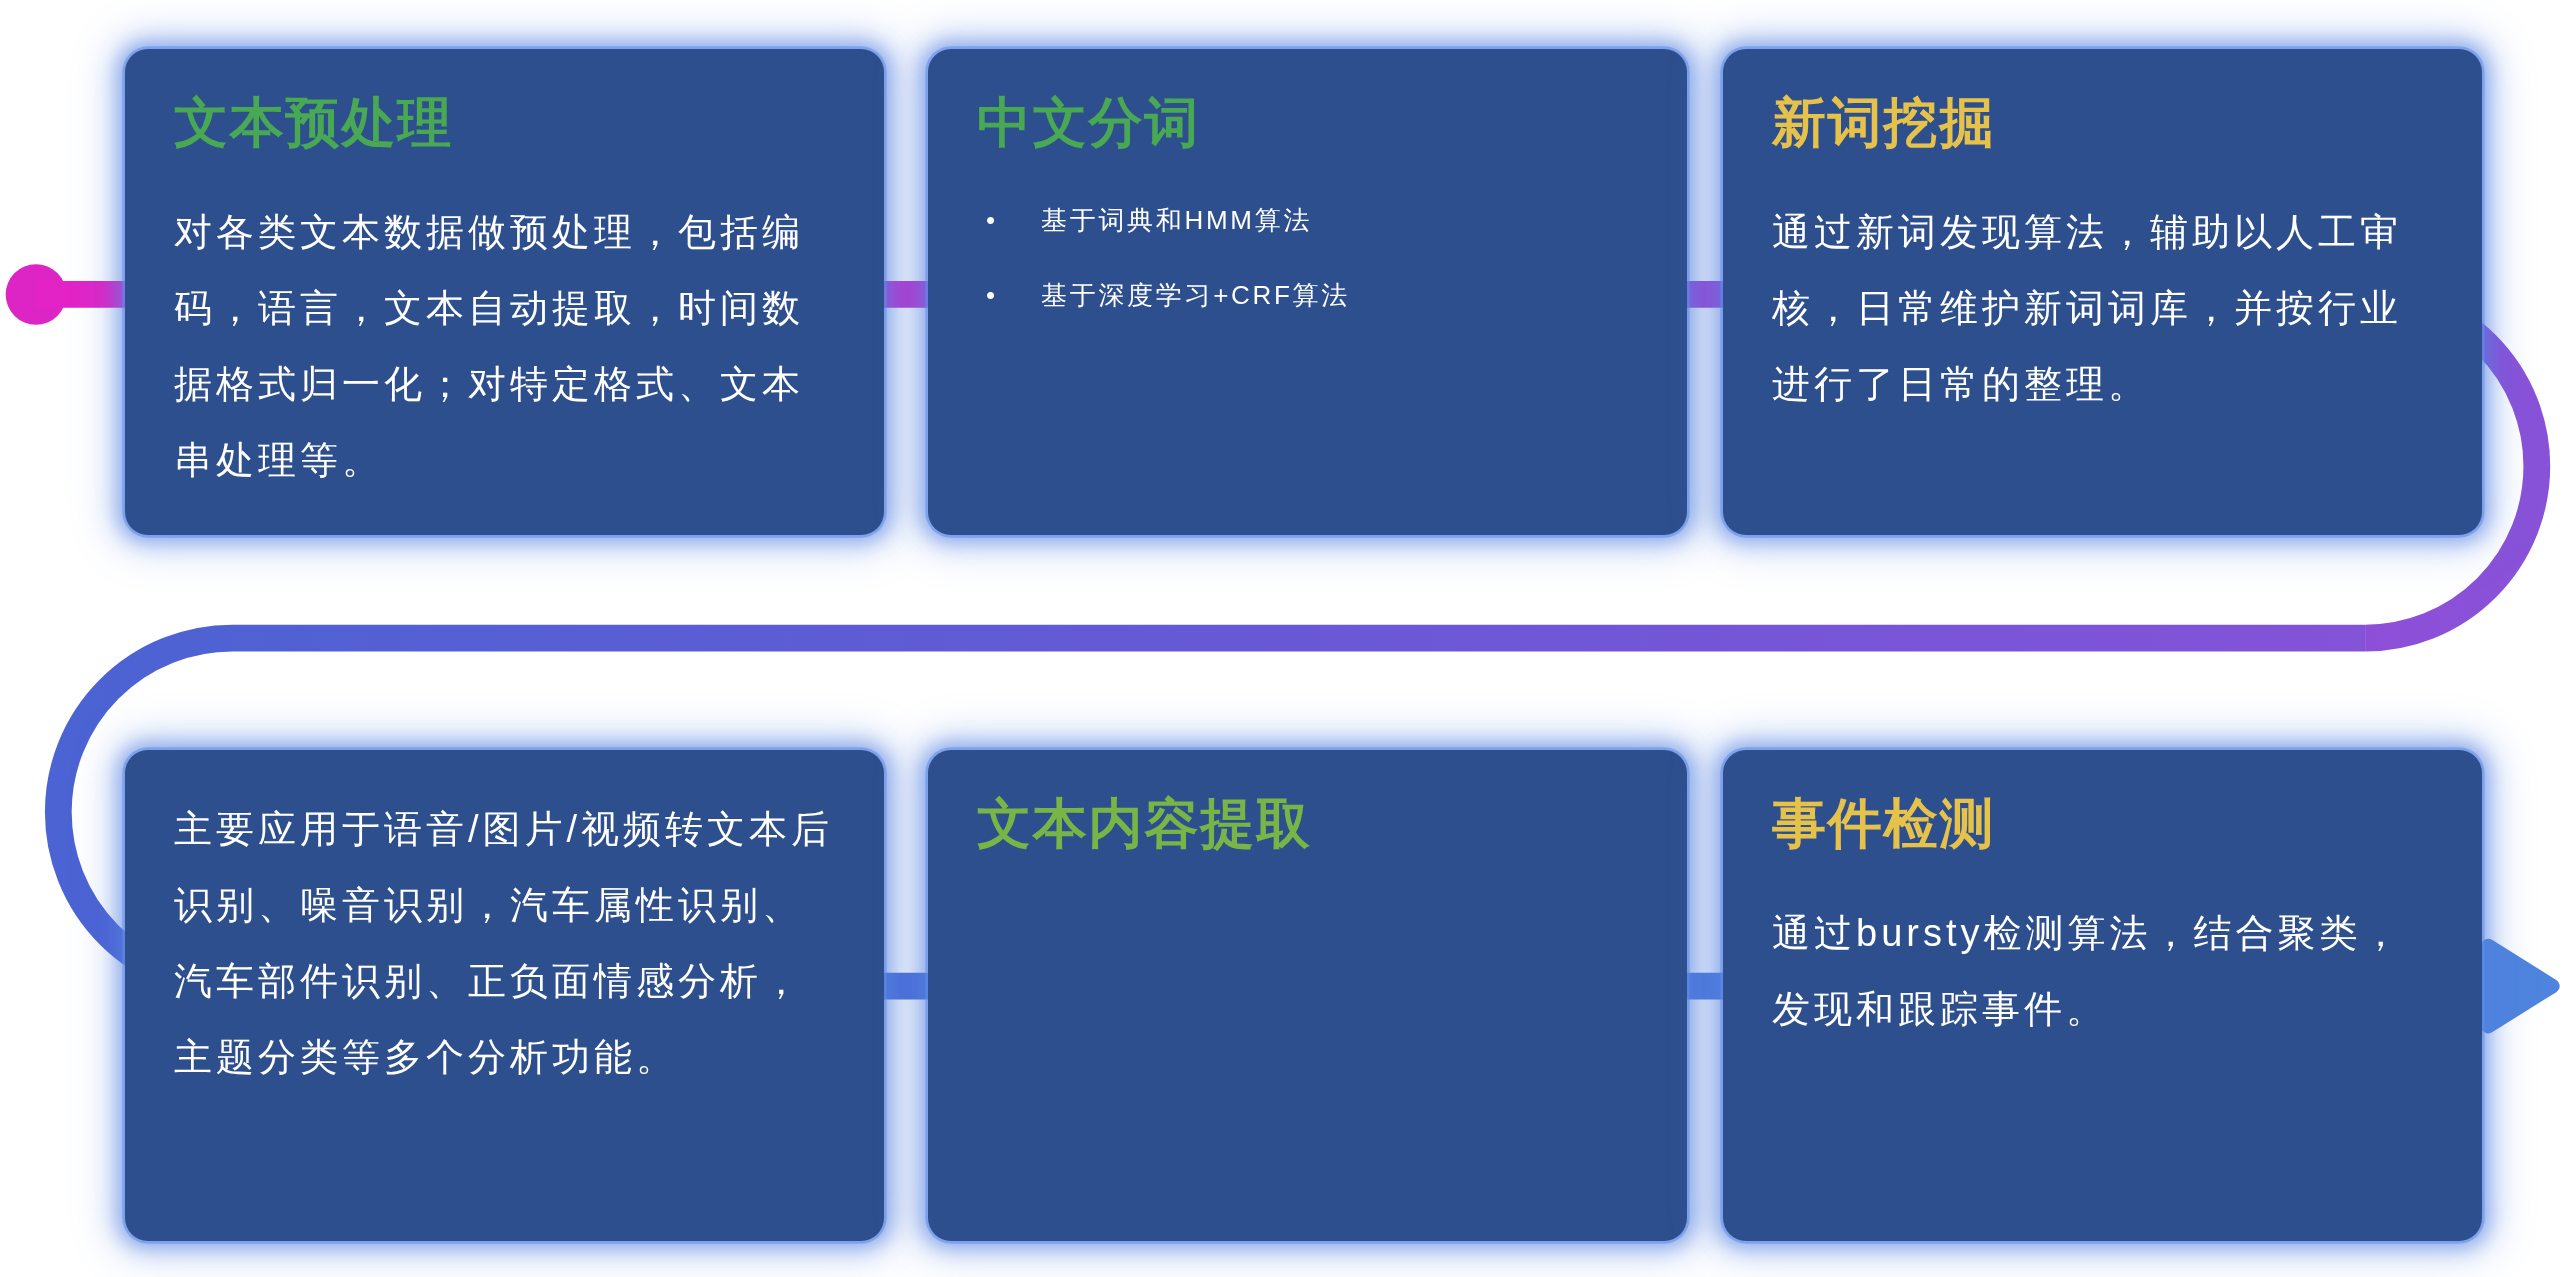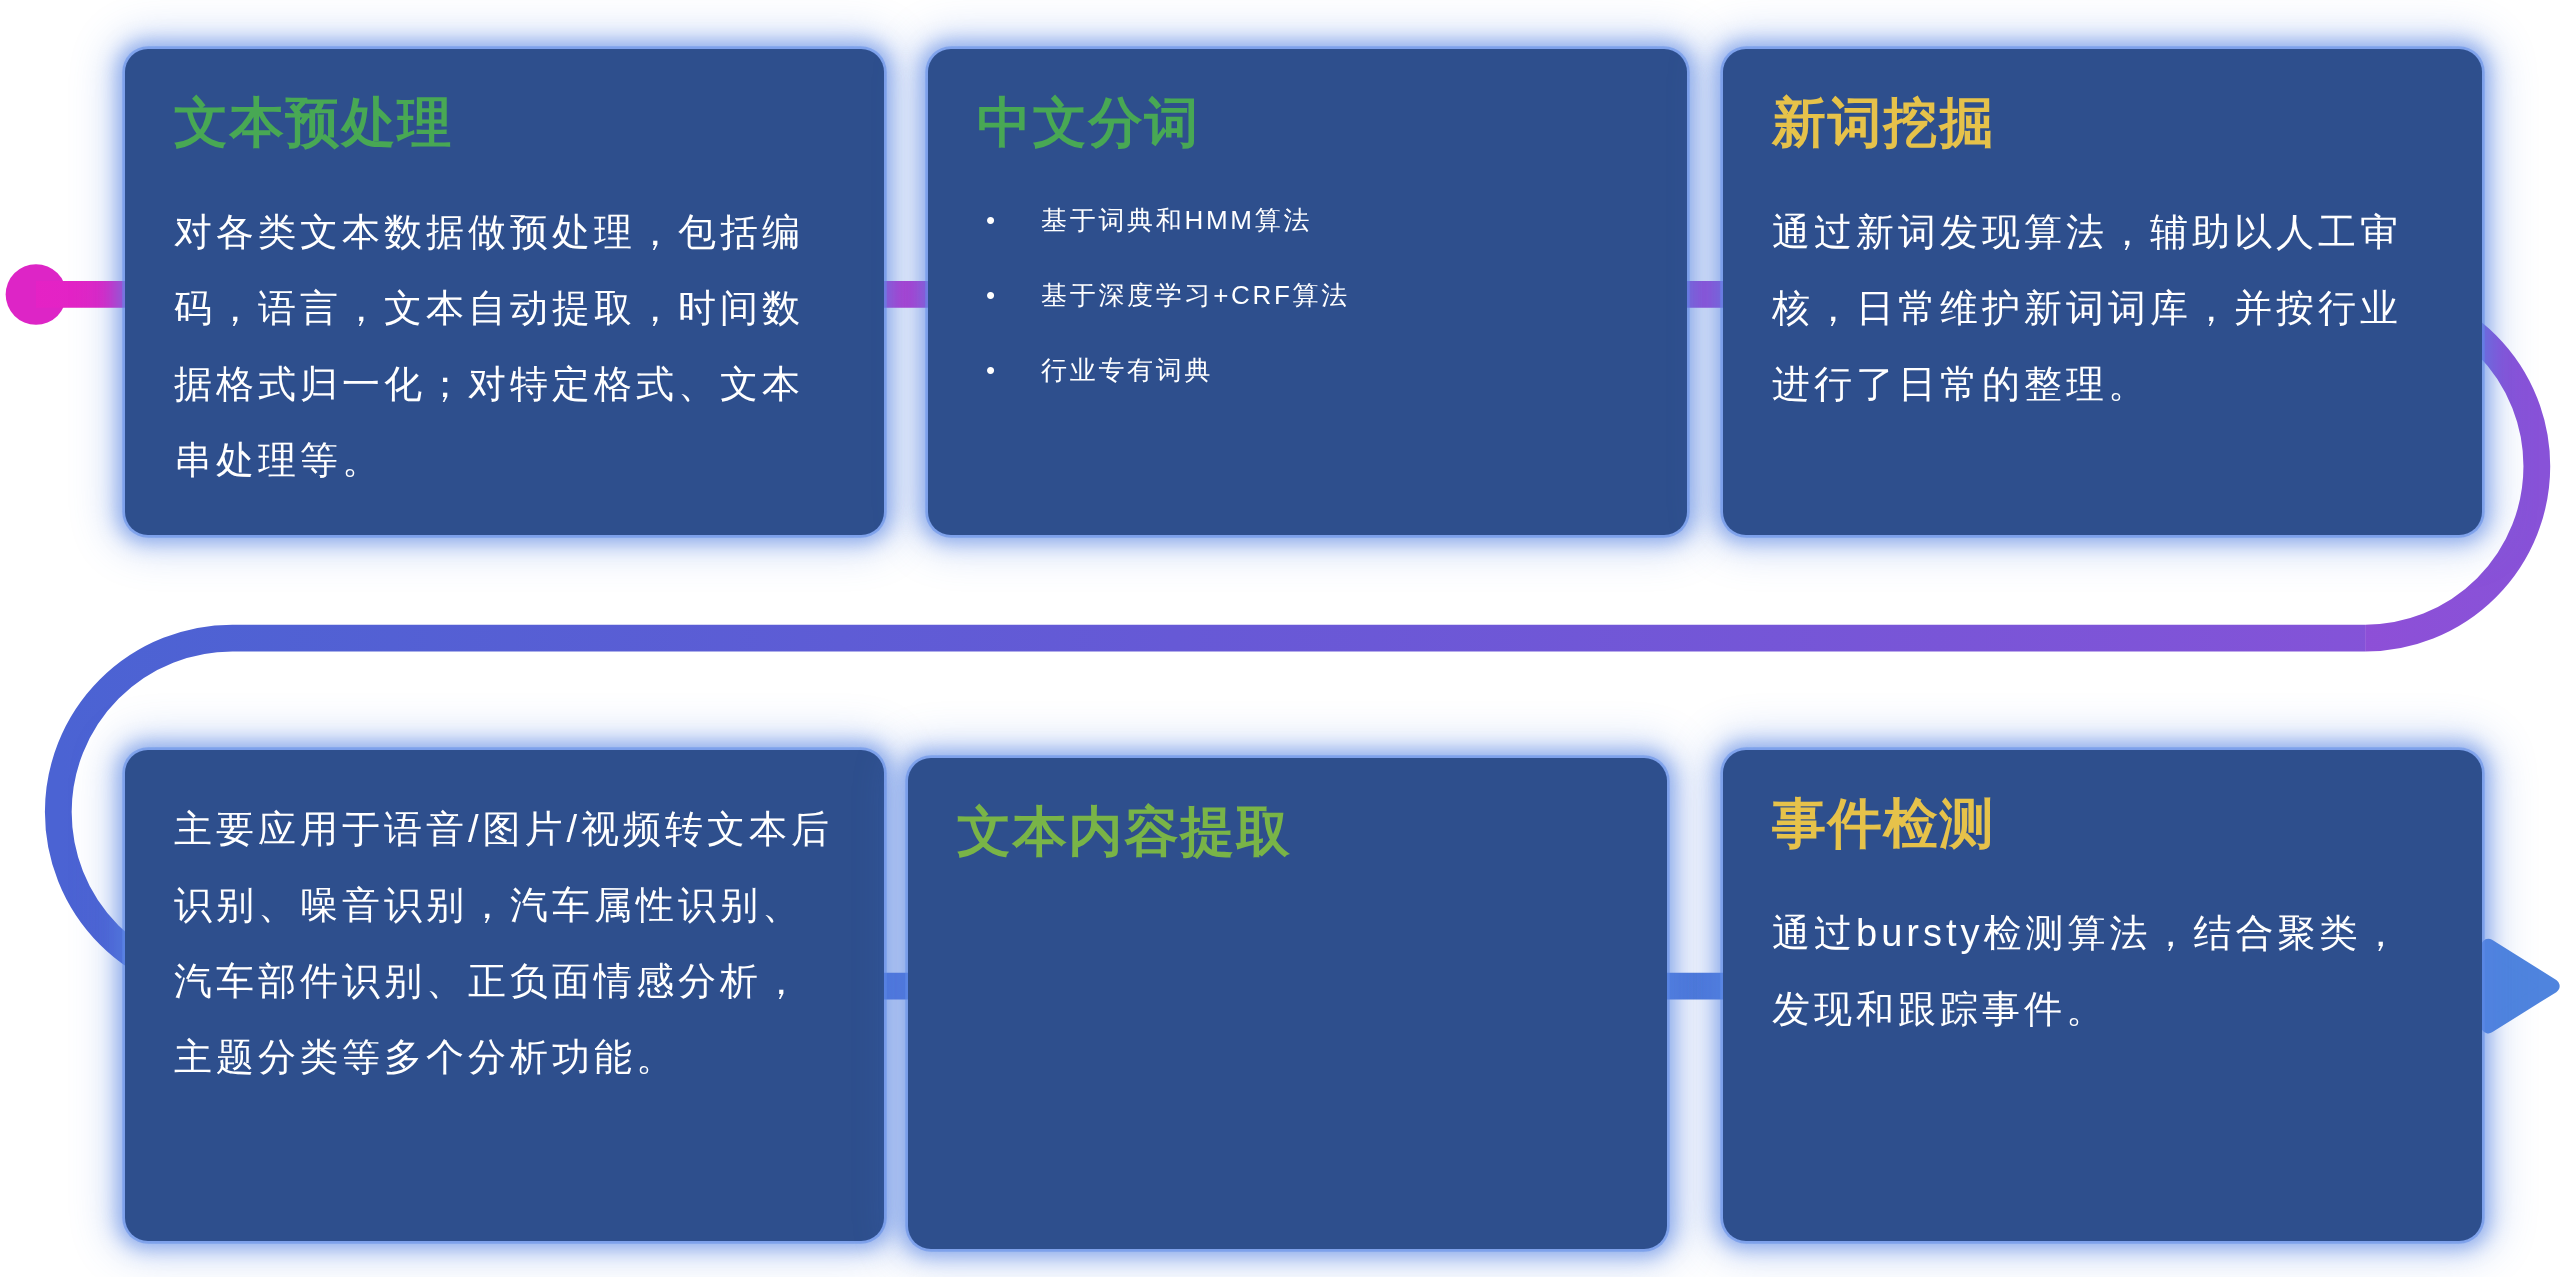--- a/index.html
+++ b/index.html
@@ -30,21 +30,21 @@
     border-radius: 23px;
     box-shadow:
       0 0 0 2.7px rgba(96, 140, 232, 0.55),
       0 0 18px 7.1px rgba(84, 130, 226, 0.55),
       0 0 39px 16px rgba(84, 130, 226, 0.28);
   }
   .pos-1 { left: 125px;  top: 49px;  height: 486px; }
   .pos-2 { left: 928px; top: 49px;  height: 486px; }
   .pos-3 { left: 1723px; top: 49px;  height: 486px; }
   .pos-4 { left: 125px;  top: 750px; height: 491px; }
-  .pos-5 { left: 908px; top: 750px; height: 491px; margin-top: 8px; }
+  .pos-5 { left: 928px; top: 750px; height: 491px; }
   .pos-6 { left: 1723px; top: 750px; height: 491px; }
 
   .card h2 {
     margin: 0 0 39px 0;
     font-size: 54px;
     font-weight: 700;
     letter-spacing: 1.8px;
     line-height: 1.2;
   }
   .t-green  { color: var(--title-green,  #48a854); }
@@ -115,21 +115,20 @@
   <section class="card pos-1">
     <h2 class="t-green">文本预处理</h2>
     <p class="body">对各类文本数据做预处理，包括编码，语言，文本自动提取，时间数据格式归一化；对特定格式、文本串处理等。</p>
   </section>
 
   <section class="card pos-2">
     <h2 class="t-green">中文分词</h2>
     <ul class="bullets">
       <li>基于词典和HMM算法</li>
       <li>基于深度学习+CRF算法</li>
-      <li>行业专有词典</li>
     </ul>
   </section>
 
   <section class="card pos-3">
     <h2 class="t-yellow">新词挖掘</h2>
     <p class="body">通过新词发现算法，辅助以人工审核，日常维护新词词库，并按行业进行了日常的整理。</p>
   </section>
 
   <section class="card pos-4">
     <p class="body">主要应用于语音/图片/视频转文本后识别、噪音识别，汽车属性识别、汽车部件识别、正负面情感分析，主题分类等多个分析功能。</p>

